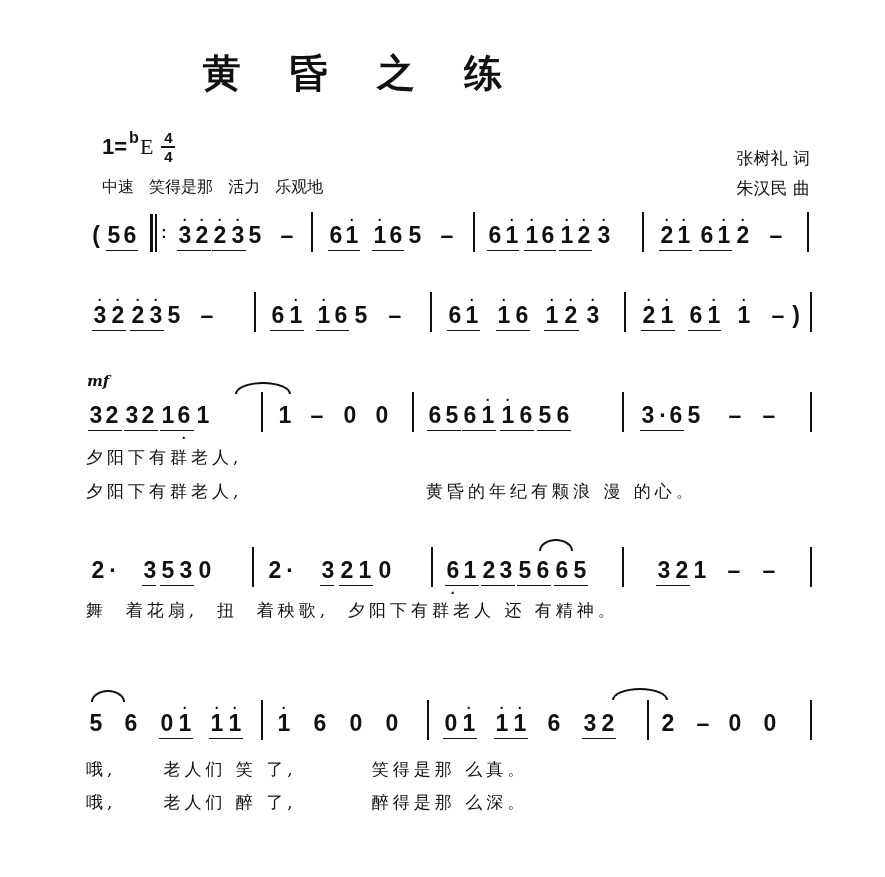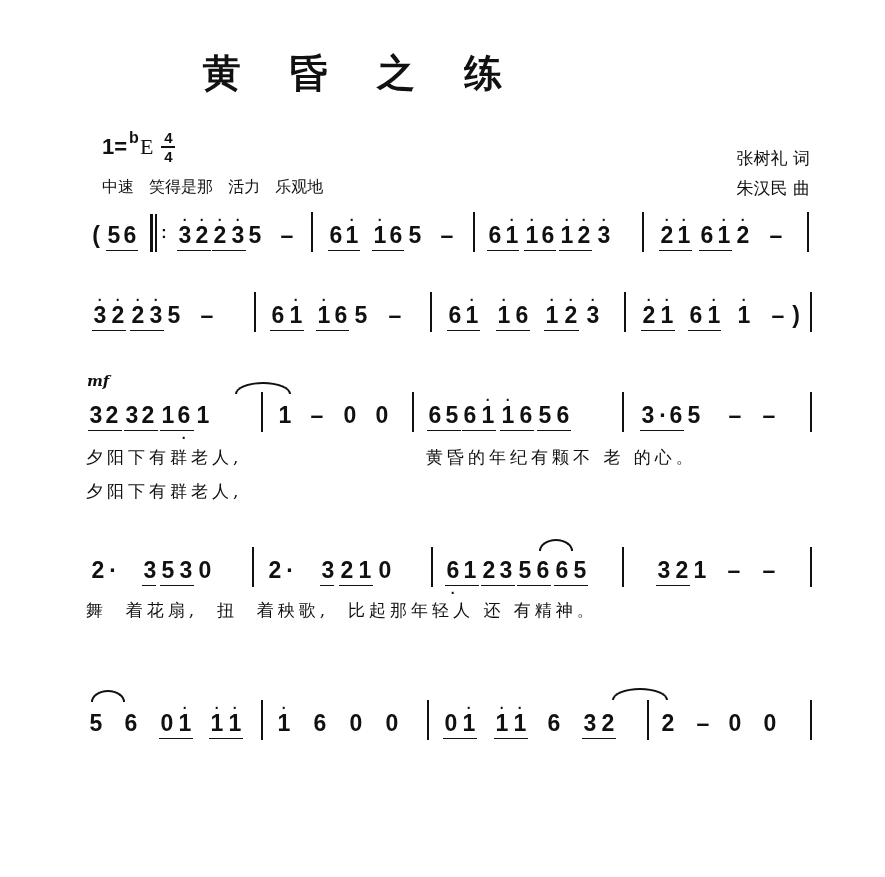--- a/index.html
+++ b/index.html
@@ -186,22 +186,22 @@
       <div class="ul" style="left: 40px; width: 34px; top: 30px;"></div>
       <div class="ul" style="left: 76px; width: 34px; top: 30px;"></div>
       <div class="ul" style="left: 343px; width: 34px; top: 30px;"></div>
       <div class="ul" style="left: 378px; width: 34px; top: 30px;"></div>
       <div class="ul" style="left: 416px; width: 34px; top: 30px;"></div>
       <div class="ul" style="left: 453px; width: 34px; top: 30px;"></div>
       <div class="ul" style="left: 556px; width: 44px; top: 30px;"></div>
       <div class="ul" style="left: 584px; width: 16px; top: 30px;"></div>
       <div class="slur" style="left: 151px; width: 52px; top: -18px;"></div>
       <div class="lyric" style="left: 2px; top: 46px;">夕阳下有群老人,</div>
-      <div class="lyric" style="left: 342px; top: 46px;">黄昏的年纪有颗不 老 的心。</div>
       <div class="lyric" style="left: 2px; top: 80px;">夕阳下有群老人,</div>
+      <div class="lyric" style="left: 342px; top: 80px;">黄昏的年纪有颗浪 漫 的心。</div>
     </div>
     <div class="row" style="top: 555px;">
       <div class="barline thin" style="left: 168px; top: -8px; height: 40px;"></div>
       <div class="barline thin" style="left: 347px; top: -8px; height: 40px;"></div>
       <div class="barline thin" style="left: 538px; top: -8px; height: 40px;"></div>
       <div class="barline thin" style="left: 726px; top: -8px; height: 40px;"></div>
       <div class="note" style="left: 6px; top: 2px;"><span>2</span></div>
       <div class="note" style="left: 21px; top: 2px;"><span>·</span></div>
       <div class="note" style="left: 58px; top: 2px;"><span>3</span></div>
       <div class="note" style="left: 76px; top: 2px;"><span>5</span></div>
@@ -229,21 +229,21 @@
       <div class="ul" style="left: 58px; width: 14px; top: 30px;"></div>
       <div class="ul" style="left: 76px; width: 34px; top: 30px;"></div>
       <div class="ul" style="left: 236px; width: 14px; top: 30px;"></div>
       <div class="ul" style="left: 255px; width: 34px; top: 30px;"></div>
       <div class="ul" style="left: 361px; width: 34px; top: 30px;"></div>
       <div class="ul" style="left: 397px; width: 34px; top: 30px;"></div>
       <div class="ul" style="left: 433px; width: 34px; top: 30px;"></div>
       <div class="ul" style="left: 470px; width: 34px; top: 30px;"></div>
       <div class="ul" style="left: 572px; width: 34px; top: 30px;"></div>
       <div class="slur" style="left: 455px; width: 30px; top: -16px;"></div>
-      <div class="lyric" style="left: 2px; top: 44px;">舞  着花扇,  扭  着秧歌,  比起那年轻人 还 有精神。</div>
+      <div class="lyric" style="left: 2px; top: 44px;">舞  着花扇,  扭  着秧歌,  夕阳下有群老人 还 有精神。</div>
     </div>
     <div class="row" style="top: 708px;">
       <div class="barline thin" style="left: 177px; top: -8px; height: 40px;"></div>
       <div class="barline thin" style="left: 343px; top: -8px; height: 40px;"></div>
       <div class="barline thin" style="left: 563px; top: -8px; height: 40px;"></div>
       <div class="barline thin" style="left: 726px; top: -8px; height: 40px;"></div>
       <div class="note" style="left: 4px; top: 2px;"><span>5</span></div>
       <div class="note" style="left: 39px; top: 2px;"><span>6</span></div>
       <div class="note" style="left: 75px; top: 2px;"><span>0</span></div>
       <div class="note" style="left: 93px; top: 2px;"><span>1</span><span class="hi">·</span></div>
@@ -264,14 +264,16 @@
       <div class="note" style="left: 611px; top: 2px;"><span>–</span></div>
       <div class="note" style="left: 643px; top: 2px;"><span>0</span></div>
       <div class="note" style="left: 678px; top: 2px;"><span>0</span></div>
       <div class="ul" style="left: 75px; width: 34px; top: 30px;"></div>
       <div class="ul" style="left: 125px; width: 34px; top: 30px;"></div>
       <div class="ul" style="left: 359px; width: 34px; top: 30px;"></div>
       <div class="ul" style="left: 410px; width: 34px; top: 30px;"></div>
       <div class="ul" style="left: 498px; width: 34px; top: 30px;"></div>
       <div class="slur" style="left: 7px; width: 30px; top: -18px;"></div>
       <div class="slur" style="left: 528px; width: 52px; top: -20px;"></div>
+      <div class="lyric" style="left: 2px; top: 50px;">哦,     老人们 笑 了,        笑得是那 么真。</div>
+      <div class="lyric" style="left: 2px; top: 83px;">哦,     老人们 醉 了,        醉得是那 么深。</div>
     </div>
   </div>
 
 </body></html>

